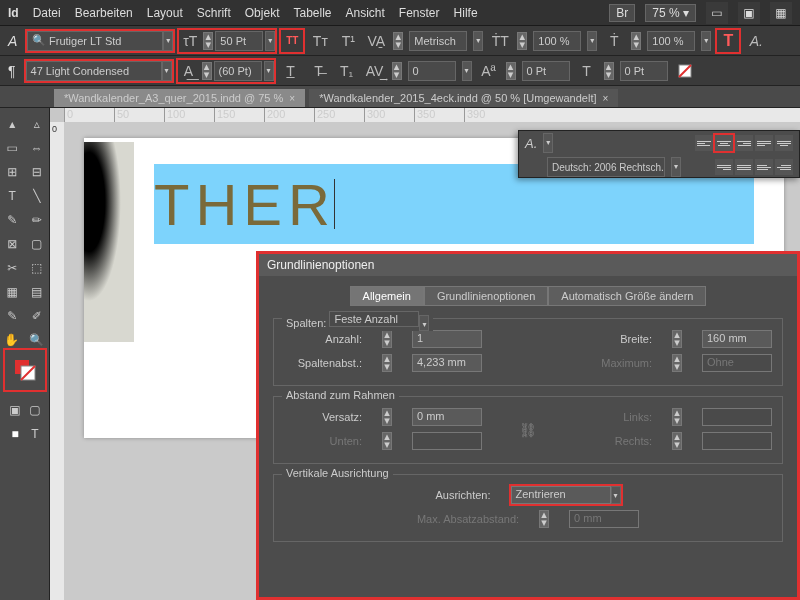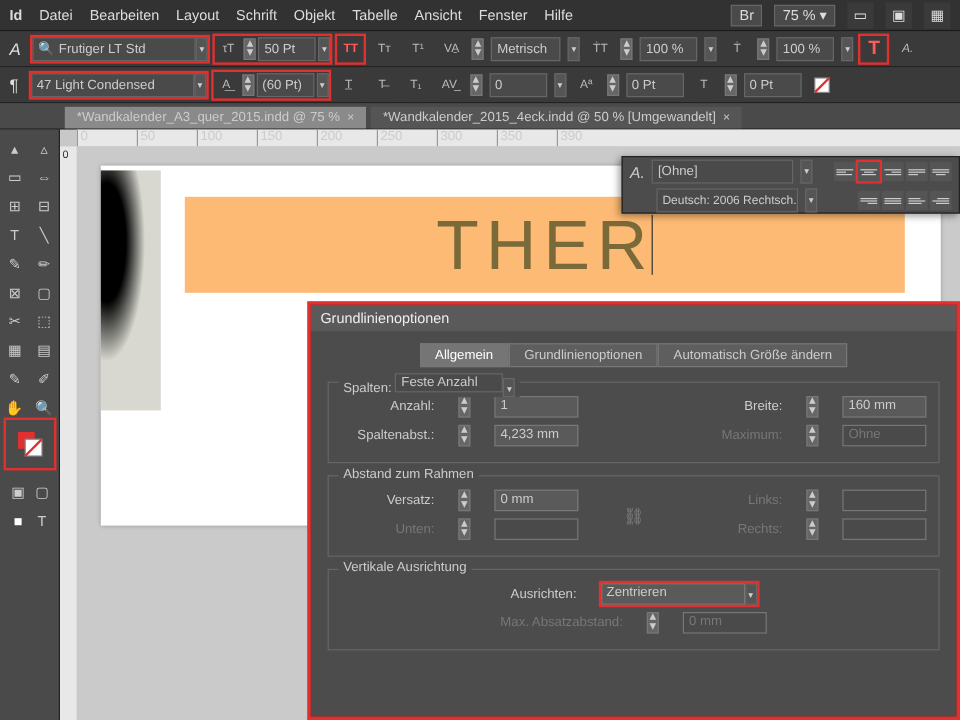--- a/index.html
+++ b/index.html
@@ -11,35 +11,35 @@
 .zoom-sel{background:#4a4a4a;border:1px solid #666;padding:1px 6px;font-size:11px}
 .ctrlbar{height:30px;background:#3a3a3a;display:flex;align-items:center;padding:0 8px;gap:6px;border-bottom:1px solid #222}
 .ctrlbar2{height:30px;background:#3a3a3a;display:flex;align-items:center;padding:0 8px;gap:6px;border-bottom:1px solid #222}
 .a-label{font-size:14px;font-style:italic;color:#ddd;margin-right:4px}
 .p-label{font-size:14px;color:#ddd;margin-right:4px}
 .field{background:#4a4a4a;border:1px solid #666;padding:1px 4px;height:20px;display:flex;align-items:center;white-space:nowrap;overflow:hidden}
 .w140{width:136px}
 .w50{width:48px}
 .w60{width:58px}
 .dd{width:10px;text-align:center;background:#555;border:1px solid #666;height:20px;line-height:18px;font-size:8px}
-.icon-btn{width:22px;height:22px;background:#3a3a3a;display:flex;align-items:center;justify-content:center;font-size:10px;color:#bbb}
+.icon-btn{width:22px;height:22px;background:#3a3a3a;display:flex;align-items:center;justify-content:center;font-size:14px;color:#bbb}
 .red-box{outline:2px solid #e03030}
 .red-box-thick{outline:3px solid #e03030}
 .tabs{height:22px;background:#4a4a4a;display:flex;align-items:flex-end;padding-left:54px;border-bottom:1px solid #222;position:relative}
 .tab{padding:3px 10px;background:#555;margin-right:4px;display:flex;align-items:center;gap:6px;font-size:11px}
 .tab.active{background:#8a8a8a;color:#fff}
 .tab-close{font-size:10px}
 .workspace{position:absolute;top:108px;left:50px;right:0;bottom:0;background:#c8c8c8}
 .ruler-h{position:absolute;top:0;left:14px;right:0;height:14px;background:#e8e8e8;display:flex;font-size:9px;color:#333}
 .ruler-h span{width:50px;border-left:1px solid #999;padding-left:2px}
 .ruler-v{position:absolute;top:14px;left:0;width:14px;bottom:0;background:#e8e8e8}
 .canvas{position:absolute;top:14px;left:14px;right:0;bottom:0;background:#cacaca}
 .page{position:absolute;top:16px;left:20px;width:700px;height:300px;background:#fff;box-shadow:0 0 4px rgba(0,0,0,.3)}
 .photo{position:absolute;left:0;top:4px;width:50px;height:200px;background:radial-gradient(ellipse at 10% 30%,#000 0%,#000 25%,#d8d8d0 50%)}
-.textframe{position:absolute;left:70px;top:26px;width:600px;height:80px;background:#fdba74;display:flex;align-items:center;justify-content:center}
+.textframe{position:absolute;left:70px;top:26px;width:600px;height:80px;background:#7dd3fc;display:flex;align-items:center;justify-content:flex-start}
 .textframe-text{font-family:"Frutiger","Arial Narrow",sans-serif;font-size:58px;color:#7a6a3a;letter-spacing:6px;font-weight:300}
 .cursor{display:inline-block;width:1px;height:50px;background:#333;vertical-align:middle;margin-left:-2px}
 .toolbar{position:absolute;top:108px;left:0;width:50px;bottom:0;background:#4a4a4a;border-right:1px solid #222;display:flex;flex-direction:column;padding-top:4px}
 .tool-row{display:flex;height:24px}
 .tool{width:25px;height:24px;display:flex;align-items:center;justify-content:center;font-size:12px;color:#ccc}
 .para-panel{position:absolute;top:130px;right:0;width:282px;height:48px;background:#4c4c4c;border:1px solid #222;box-shadow:-2px 2px 6px rgba(0,0,0,.4)}
 .para-panel .hdr{display:flex;align-items:center;height:24px;padding:0 6px;gap:6px}
 .para-panel .row2{display:flex;align-items:center;height:24px;padding:0 6px;gap:6px}
 .align-group{display:flex;gap:2px;margin-left:auto}
 .align-btn{width:18px;height:16px;background:#555;display:flex;flex-direction:column;justify-content:center;gap:1px;padding:2px}
@@ -273,21 +273,20 @@
         <span class="textframe-text">THER</span>
           <span class="cursor"></span>
       </div>
     </div>
   </div>
 </div>
 
 <div class="para-panel">
   <div class="hdr">
     <span style="font-style:italic;font-size:13px">A.</span>
-    <div class="field" style="width:118px">[Ohne]</div>
     <div class="dd">▾</div>
     <div class="align-group">
       <div class="align-btn">
           <div style="width:100%"></div>
           <div style="width:60%"></div>
           <div style="width:90%"></div>
         </div>
       <div class="align-btn red-box">
           <div style="width:100%"></div>
           <div style="width:60%;margin:0 auto"></div>
@@ -415,21 +414,21 @@
         <div class="fval dim"></div>
       </div>
       <span class="link-icon">⛓</span>
     </div>
 
     <div class="fieldset">
       <div class="legend">Vertikale Ausrichtung</div>
       <div class="frow" style="justify-content:center">
         <span class="flabel" style="width:auto">Ausrichten:</span>
         <div class="red-box" style="display:flex">
-          <div class="fval" style="width:120px">Zentrieren</div>
+          <div class="fval" style="width:100px">Zentrieren</div>
           <div class="dd" style="height:18px">▾</div>
         </div>
       </div>
       <div class="frow" style="justify-content:center">
         <span class="flabel dim" style="width:auto">Max. Absatzabstand:</span>
         <div class="stepper">
             <div>▴</div>
             <div>▾</div>
           </div>
         <div class="fval dim">0 mm</div>

